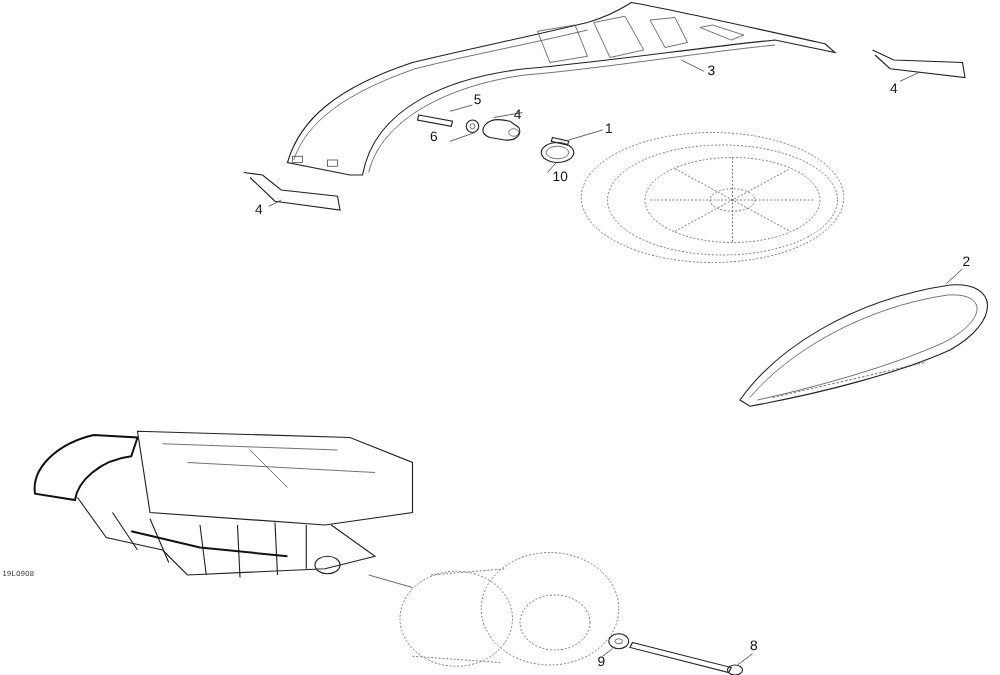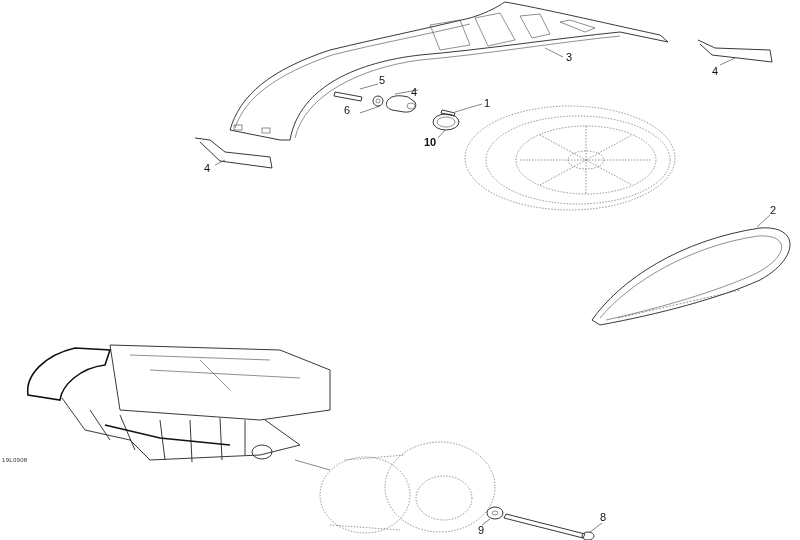--- a/index.html
+++ b/index.html
@@ -101,19 +101,19 @@
     </g>
   </svg>
 </div>
 
 <span class="callout" style="left:566px;top:52px;">3</span>
 <span class="callout" style="left:712px;top:66px;">4</span>
 <span class="callout" style="left:379px;top:75px;">5</span>
 <span class="callout" style="left:411px;top:87px;">4</span>
 <span class="callout" style="left:484px;top:98px;">1</span>
 <span class="callout" style="left:344px;top:105px;">6</span>
-<span class="callout" style="left:424px;top:137px;font-weight:bold;">10</span>
+<span class="callout" style="left:442px;top:137px;">10</span>
 <span class="callout" style="left:204px;top:163px;">4</span>
 <span class="callout" style="left:770px;top:205px;">2</span>
 <span class="callout" style="left:600px;top:512px;">8</span>
 <span class="callout" style="left:478px;top:525px;">9</span>
 
 <span class="figcode" style="left:2px;top:457px;">19L0908</span>
 
 </body></html>

